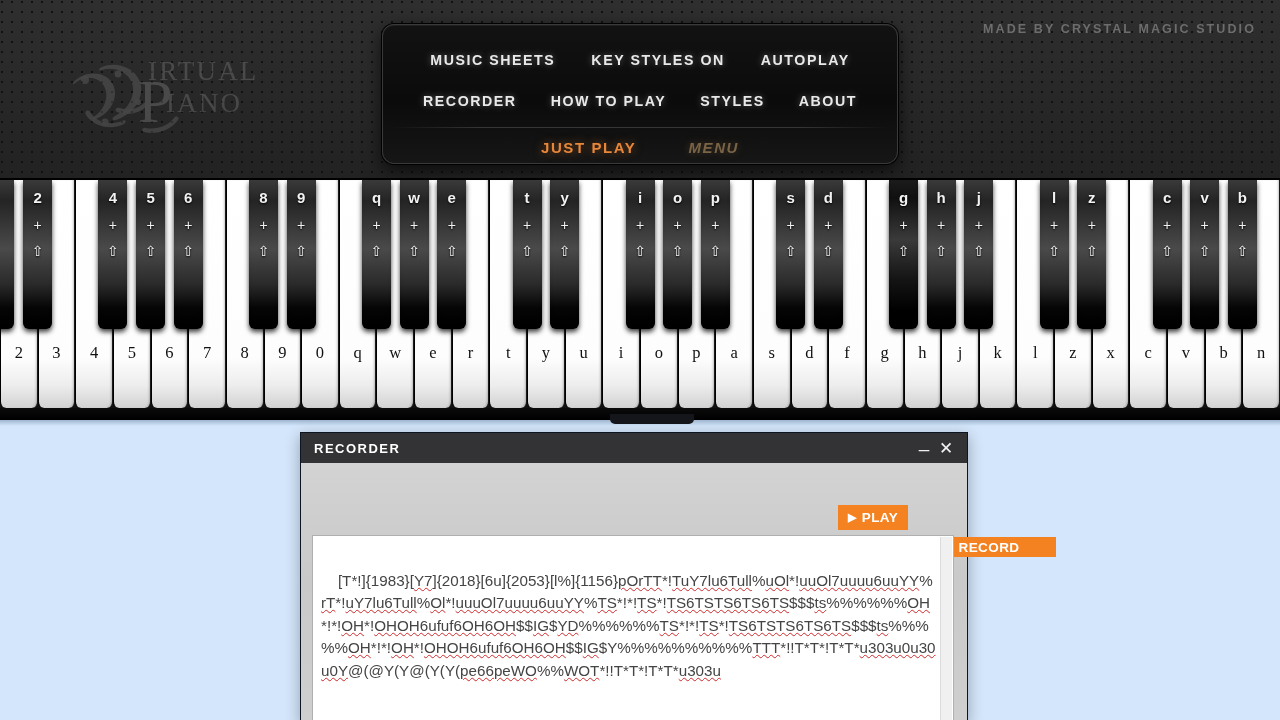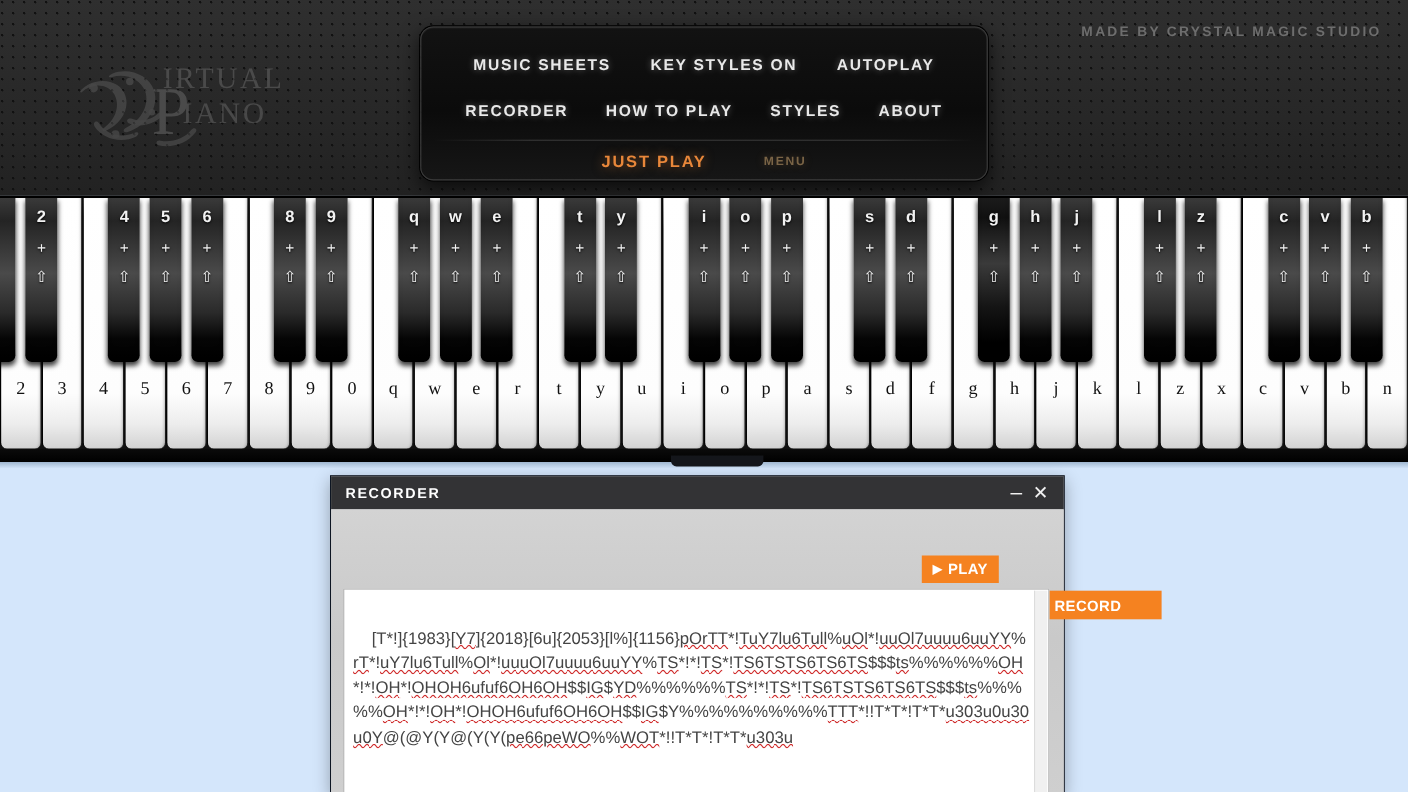--- a/index.html
+++ b/index.html
@@ -53,22 +53,23 @@
   .menu-sep{
     height:1px; margin:6px 10px 0 10px;
     background:linear-gradient(90deg,rgba(255,255,255,0) 0%,rgba(255,255,255,.16) 18%,rgba(255,255,255,.16) 82%,rgba(255,255,255,0) 100%);
   }
   .menu-row.r3{ gap:52px; height:38px; }
   .menu-item.accent{
     color:#e8873a; font-size:15px; letter-spacing:1.6px;
     text-shadow:0 0 10px rgba(232,135,58,.55);
   }
   .menu-item.dim{
-    color:#7a6446; font-size:11px; letter-spacing:1.6px;
+    color:#7a6446; font-size:15px; letter-spacing:1.6px;
     text-shadow:0 0 9px rgba(200,150,90,.30);
+    font-style:italic;
   }
 
   
   .piano{
     position:absolute; left:0; top:180px; width:1280px; height:240px;
     background:#111;
   }
   .whites{ position:absolute; inset:0 0 12px 0; }
   .wkey{
     position:absolute; top:0; bottom:0;
@@ -143,21 +144,21 @@
     position:absolute; right:103px; top:42px; width:0;
   }
   .btn{
     position:absolute; background:#f58220; color:#fff;
     font-size:13.5px; font-weight:700; letter-spacing:.4px;
     display:flex; align-items:center; justify-content:center;
     cursor:pointer; border:none;
     font-family:"Liberation Sans", sans-serif;
   }
   .btn-play{ right:-44px; top:0; width:70px; height:25px; }
-  .btn-record{ right:-192px; top:32px; width:146px; height:26px; }
+  .btn-record{ right:-192px; top:32px; width:146px; height:20px; }
   .btn .gl{ margin-right:5px; font-size:11px; }
 
   .rec-text{
     position:absolute; left:312px; top:535px; width:642px; height:230px;
     background:#fff; border:1px solid #b0b0b0;
     padding:11px 16px 0 8px; overflow:hidden;
     font-family:"Liberation Sans", sans-serif;
     font-size:15.2px; line-height:22.6px; color:#444;
     word-break:break-all; white-space:pre-wrap;
   }

